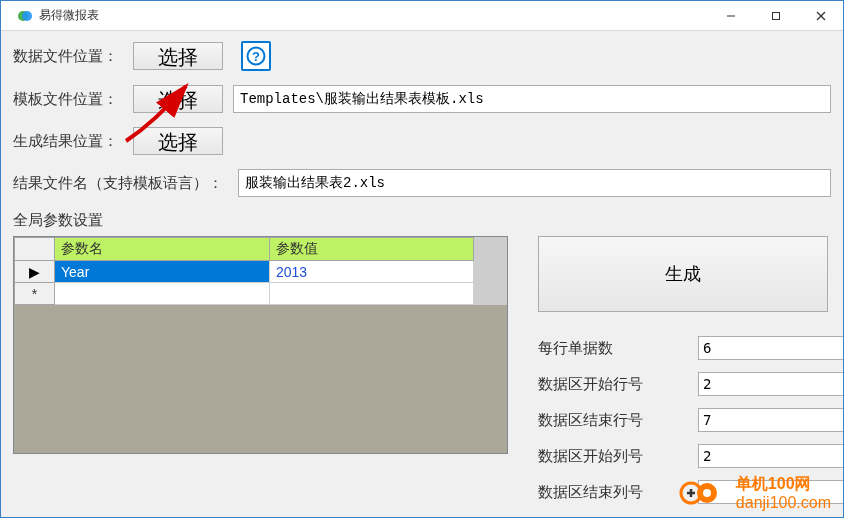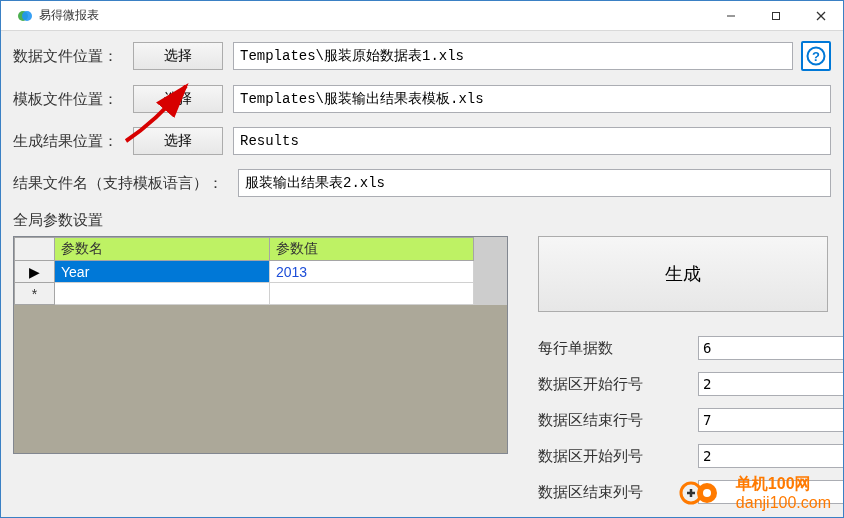--- a/index.html
+++ b/index.html
@@ -55,21 +55,21 @@
     font-size:15px;
     color:#333;
   }
   .row-label.wide { width: 225px; }
   .select-btn {
     width: 90px;
     height: 28px;
     margin-right: 10px;
     background: linear-gradient(#f6f6f6,#e7e7e7);
     border: 1px solid #acacac;
-    font-size:14px;
+    font-size:20px;
     cursor:pointer;
     position:relative;
   }
   .path-input {
     flex:1;
     height:28px;
     padding: 2px 6px;
     font-size:14px;
     font-family: Consolas, "Courier New", monospace, "SimSun";
     border:1px solid #abadb3;
@@ -236,39 +236,37 @@
           </svg>
       </div>
     </div>
   </div>
 
   <div class="client">
 
     <div class="row">
       <span class="row-label">数据文件位置：</span>
       <button class="select-btn">选择</button>
-      <input class="path-input" value="Templates\服装原始数据表1.xls" style="">
       <div class="help-btn">
         <svg width="20" height="20">
             <circle cx="10" cy="10" r="8.5" fill="none" stroke="#0078d7" stroke-width="2"></circle>
             <text x="10" y="15" text-anchor="middle" font-size="13" font-weight="bold" fill="#0078d7" font-family="Arial">?</text>
           </svg>
       </div>
     </div>
 
     <div class="row">
       <span class="row-label">模板文件位置：</span>
       <button class="select-btn">选择</button>
       <input class="path-input" value="Templates\服装输出结果表模板.xls" style="">
     </div>
 
     <div class="row">
       <span class="row-label">生成结果位置：</span>
       <button class="select-btn">选择</button>
-      <input class="path-input" value="Results" style="">
     </div>
 
     <div class="row">
       <span class="row-label wide">结果文件名（支持模板语言）：</span>
       <input class="path-input" value="服装输出结果表2.xls" style="">
     </div>
 
     <div class="global-row">
       <span class="global-label">全局参数设置</span>
     </div>

